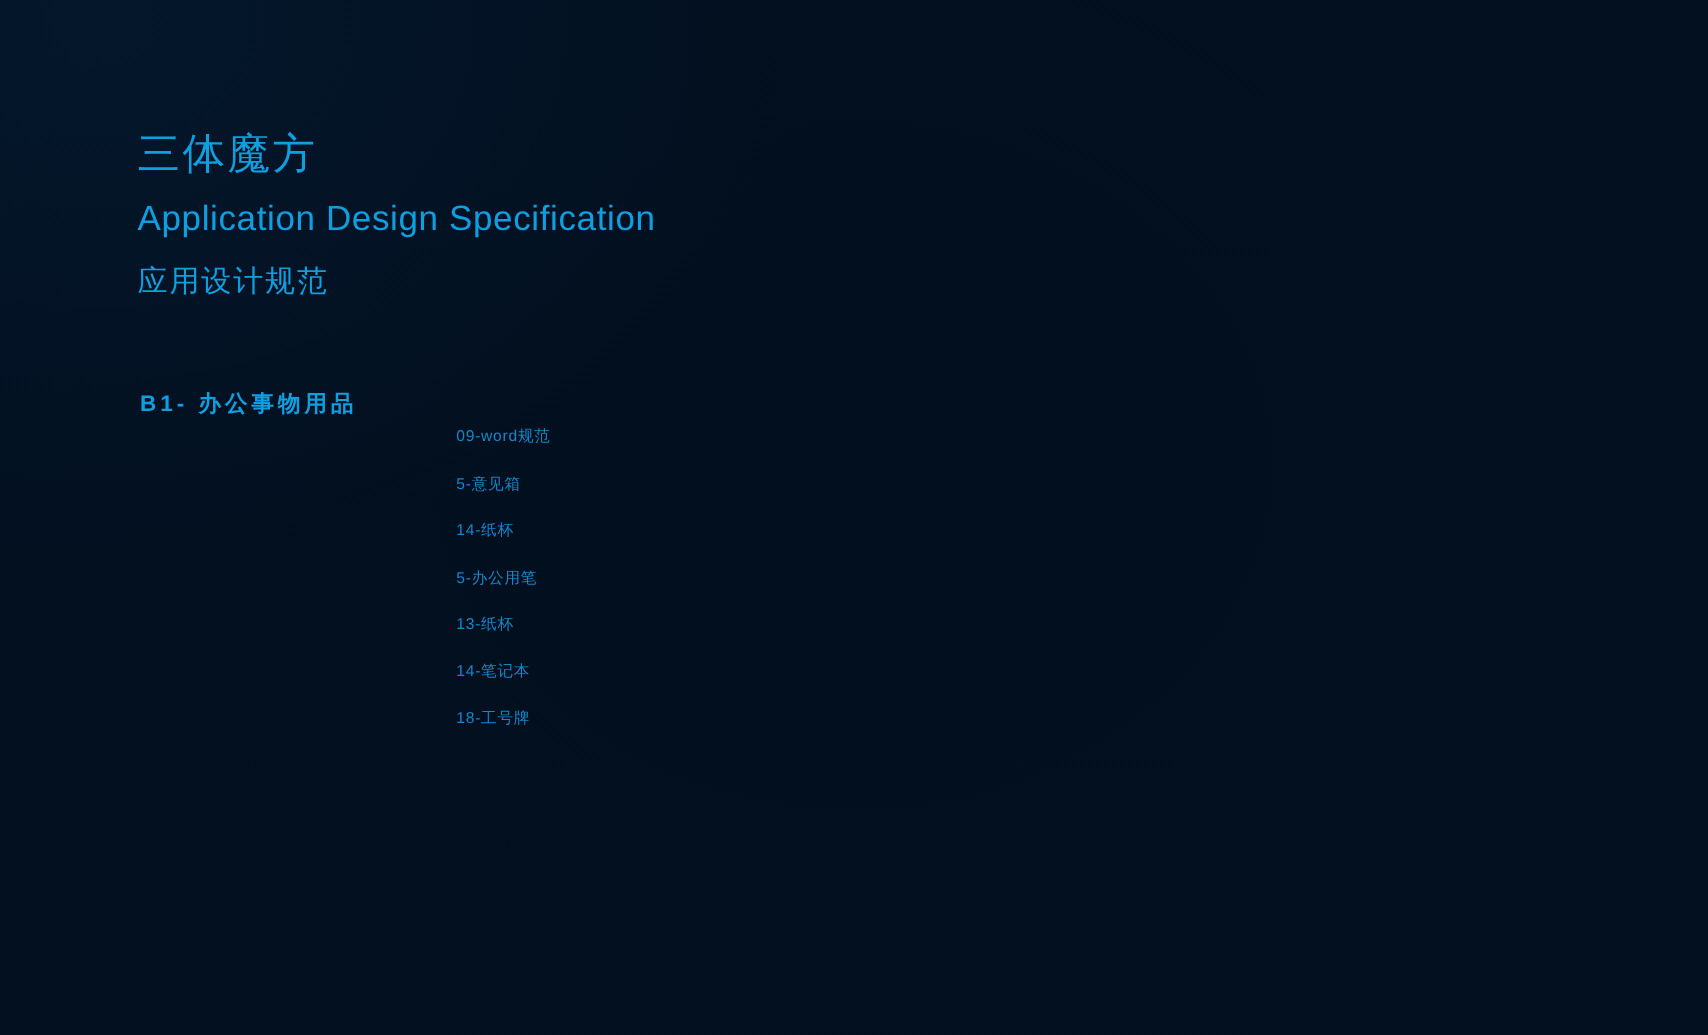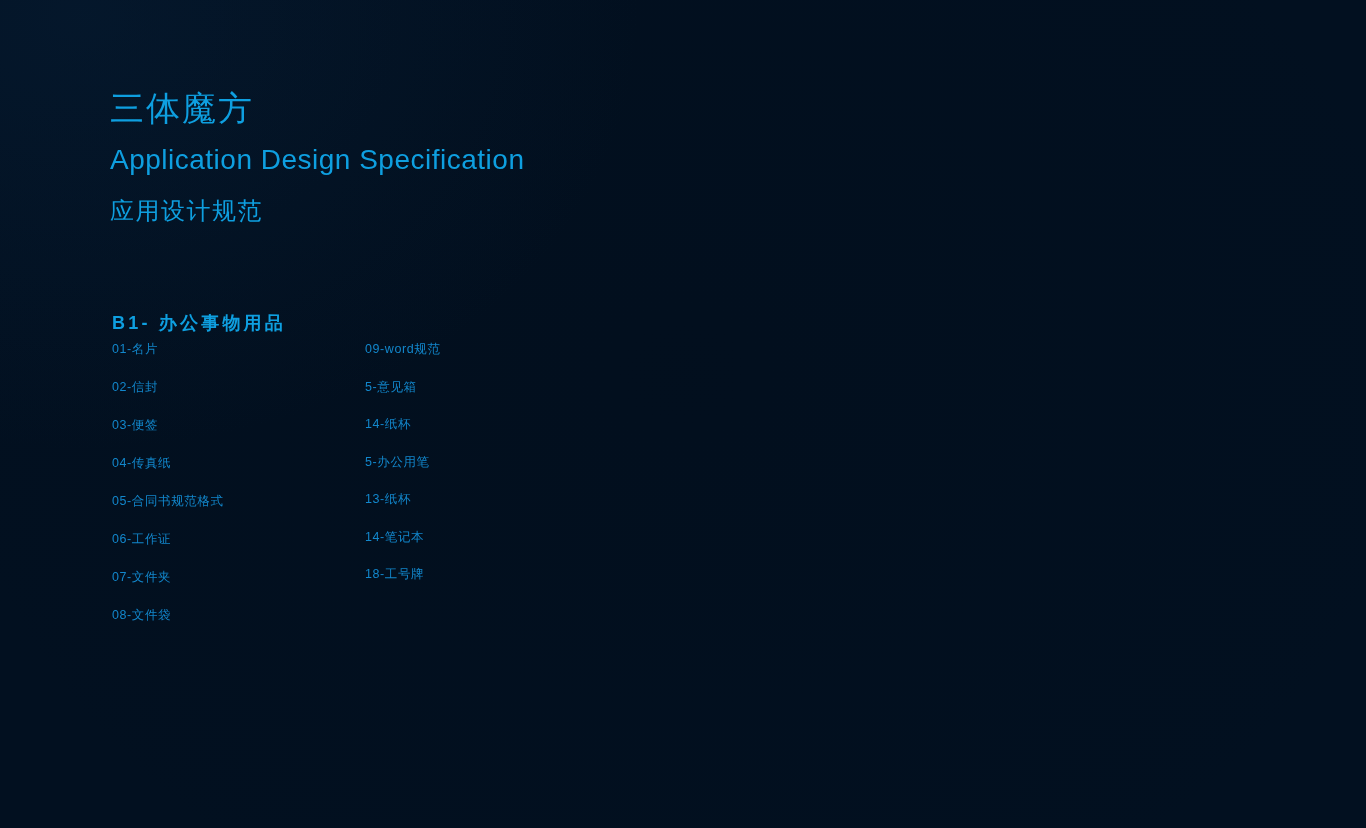--- a/index.html
+++ b/index.html
@@ -25,21 +25,21 @@
       radial-gradient(ellipse 900px 700px at 6% 2%, rgba(10,40,70,0.30) 0%, rgba(10,40,70,0.0) 62%),
       radial-gradient(ellipse 1100px 900px at 50% 45%, rgba(2,14,28,0.55) 0%, rgba(2,14,28,0) 70%),
       #021020;
     box-sizing: border-box;
   }
 
   
   .title-block {
     position: absolute;
     left: 110px;
-    top: 86px;
+    top: 101px;
     width: 1100px;
   }
   .title-cn-top {
     font-size: 34px;
     line-height: 45px;
     color: #0e9fe0;
     letter-spacing: 2px;
     font-weight: 400;
     white-space: nowrap;
   }
@@ -110,30 +110,20 @@
 
   <div class="title-block">
     <div class="title-cn-top">三体魔方</div>
     <div class="title-en">Application Design Specification</div>
     <div class="title-cn-bottom">应用设计规范</div>
   </div>
 
   <div class="section-heading">B1- 办公事物用品</div>
 
   <div class="index-columns">
-    <div class="index-col index-col--left">
-        <div class="index-item">01-名片</div>
-        <div class="index-item">02-信封</div>
-        <div class="index-item">03-便签</div>
-        <div class="index-item">04-传真纸</div>
-        <div class="index-item">05-合同书规范格式</div>
-        <div class="index-item">06-工作证</div>
-        <div class="index-item">07-文件夹</div>
-        <div class="index-item">08-文件袋</div>
-      </div>
     <div class="index-col index-col--right">
         <div class="index-item">09-word规范</div>
         <div class="index-item">5-意见箱</div>
         <div class="index-item">14-纸杯</div>
         <div class="index-item">5-办公用笔</div>
         <div class="index-item">13-纸杯</div>
         <div class="index-item">14-笔记本</div>
         <div class="index-item">18-工号牌</div>
       </div>
   </div>

